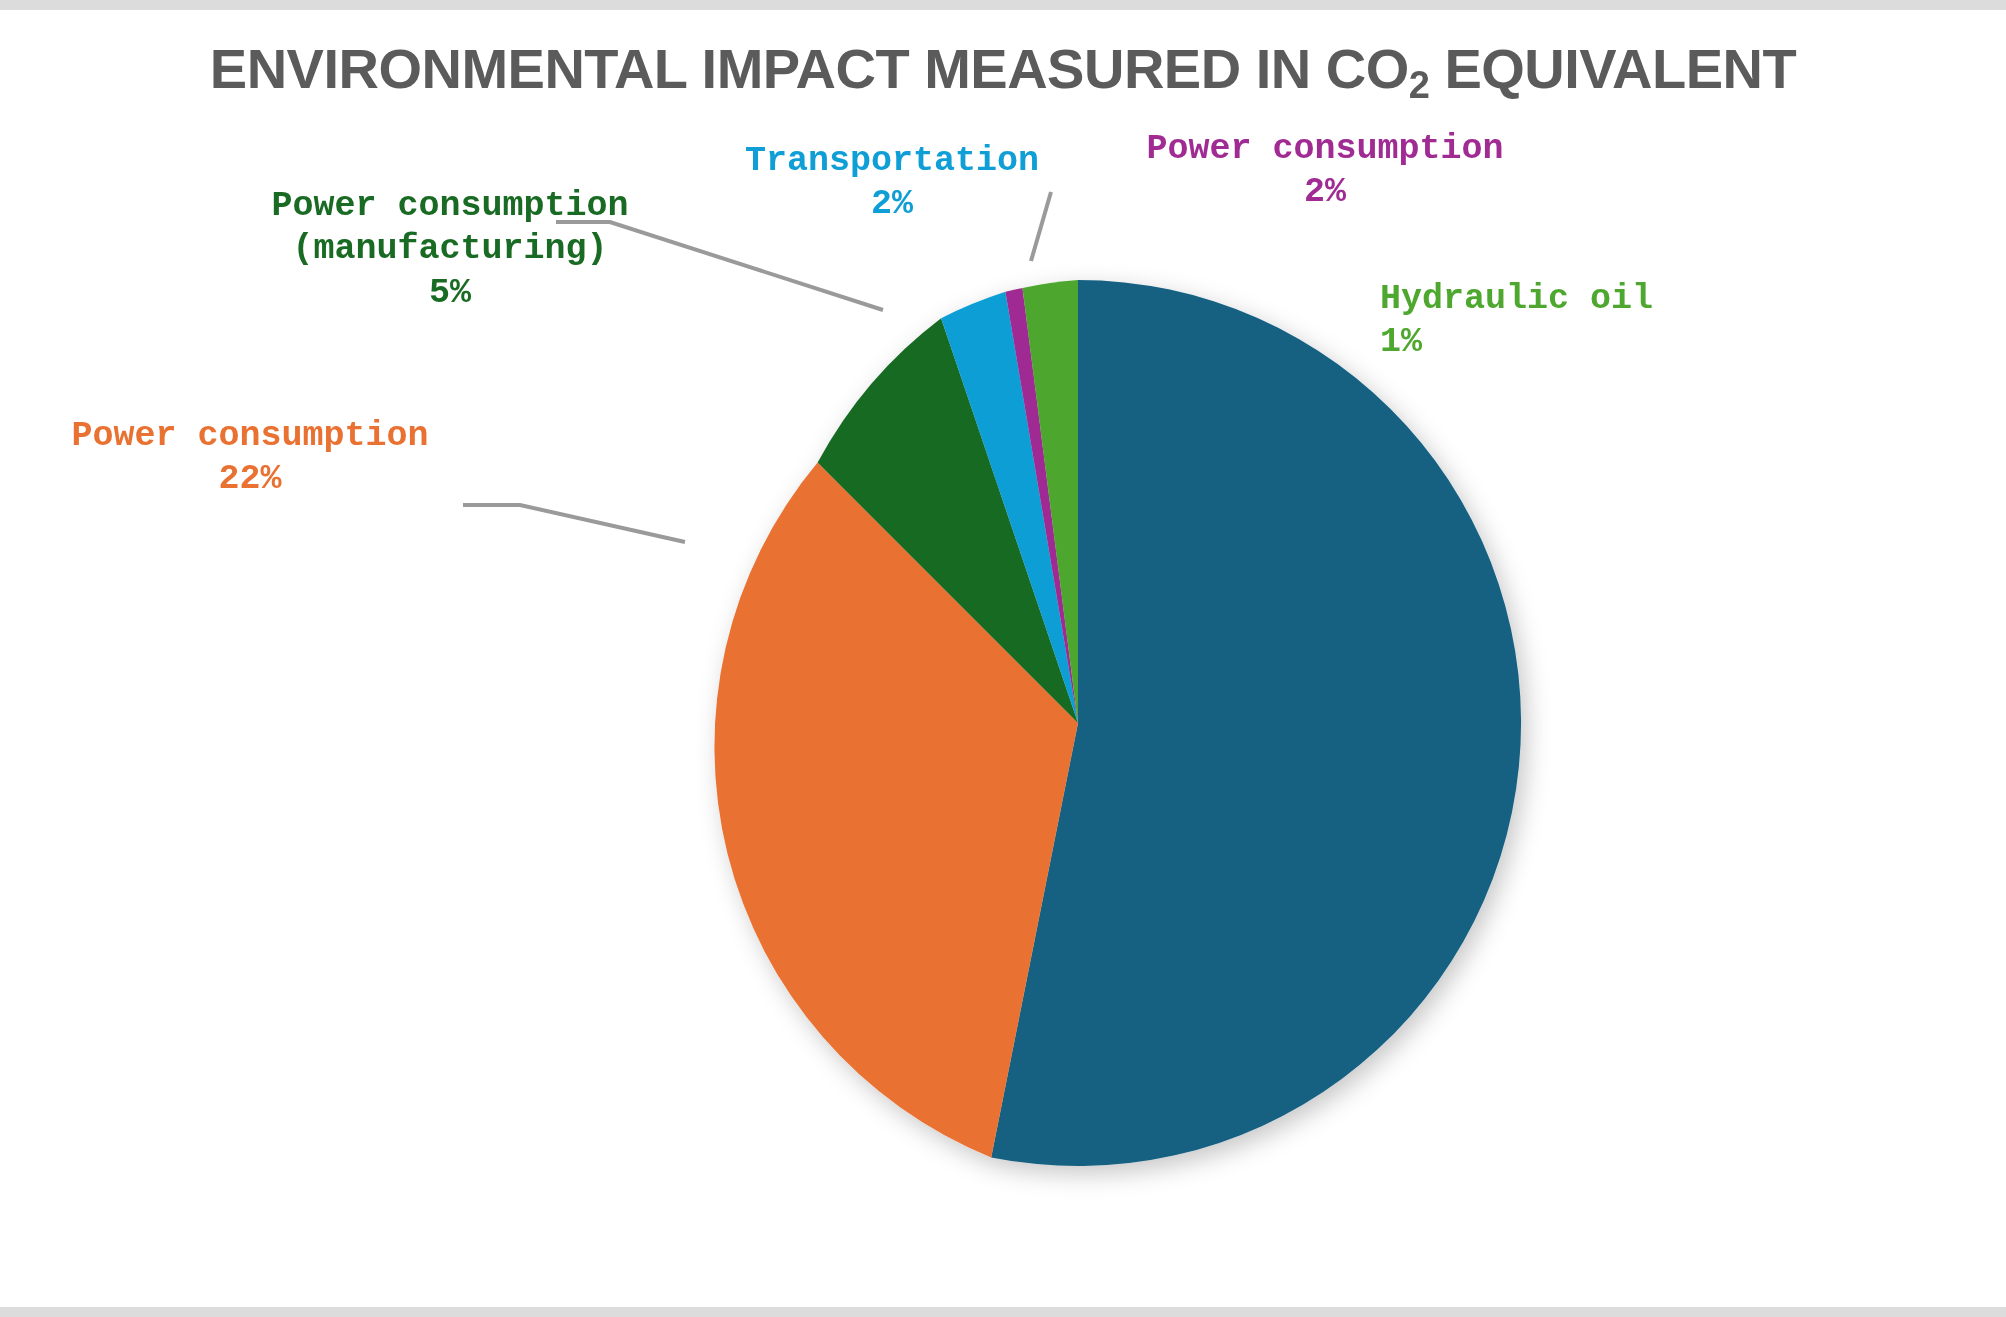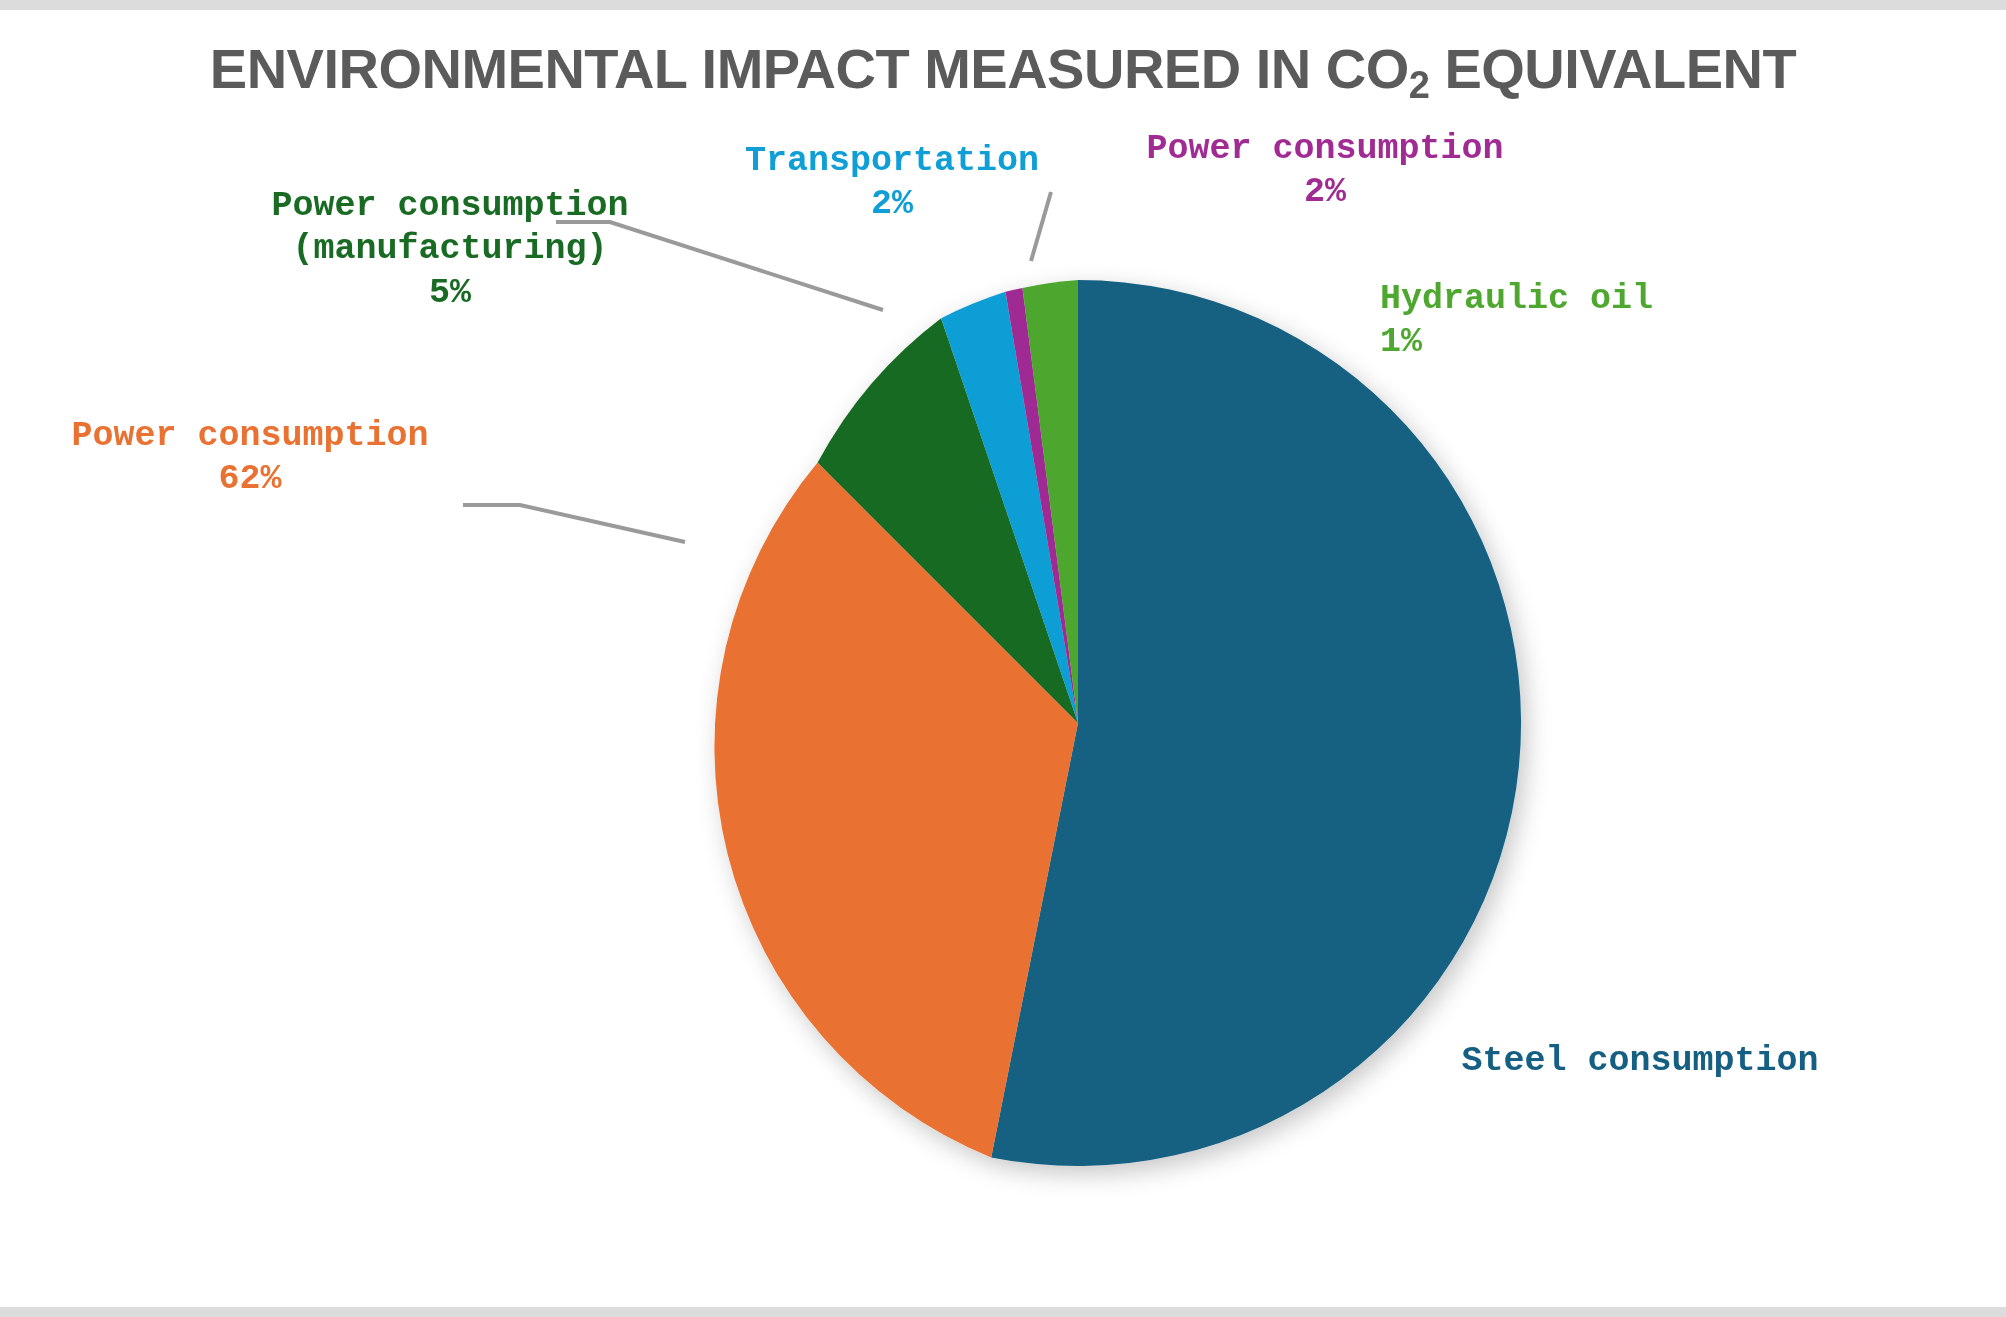--- a/index.html
+++ b/index.html
@@ -121,21 +121,20 @@
     <span>Power consumption</span>
     <span class="pct">2%</span>
   </div>
 
   <div class="slice-label lbl-hydraulic" style="color:#4EA72E">
     <span>Hydraulic oil</span>
     <span class="pct">1%</span>
   </div>
 
   <div class="slice-label lbl-steel" style="color:#156082">
-    <span>Steel consumption</span>
   </div>
 
   <div class="slice-label lbl-field" style="color:#E97132">
     <span>Power consumption</span><br>
-    <span class="pct">62%</span>
+    <span class="pct">22%</span>
   </div>
 
 </div>
 
 </body></html>

